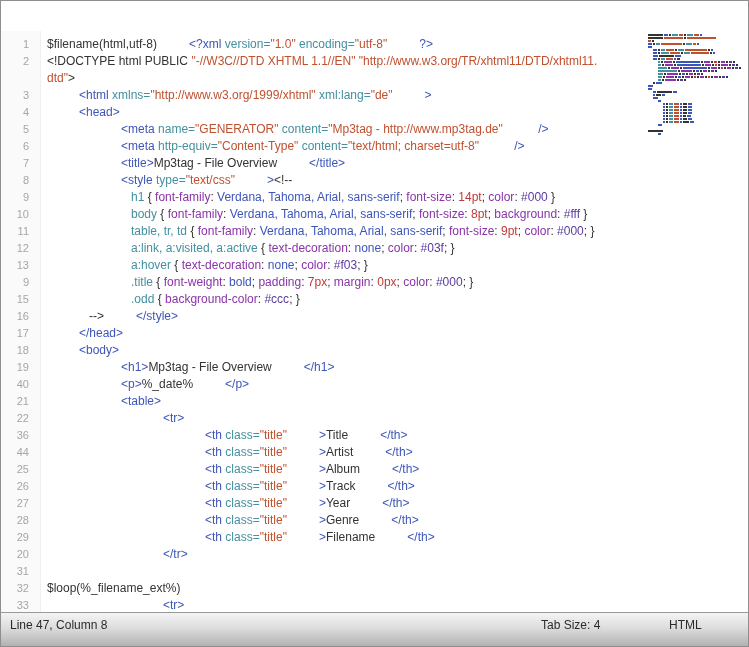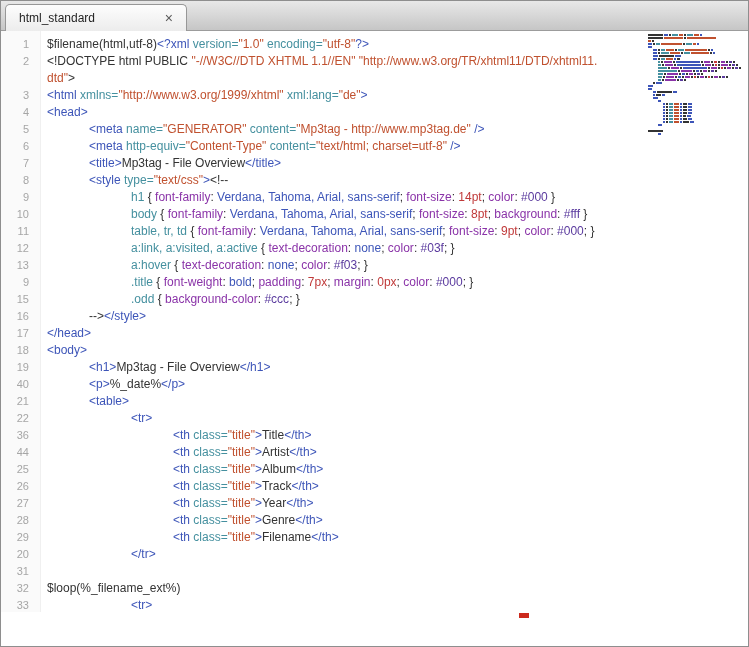--- a/index.html
+++ b/index.html
@@ -56,21 +56,21 @@
     flex: 1;
     padding-top: 5px;
     font-size: 12px; line-height: 17px;
     white-space: pre;
     overflow: hidden;
     cursor: text;
   }
   .row { height: 17px; }
 
   .tk-pln { color: var(--pln); }
-  .tk-tag { color: var(--tag); }
+  .tk-tag { color: var(--tag); padding-left: 32px; }
   .tk-att { color: var(--att); }
   .tk-str { color: var(--str); }
   .tk-prp { color: var(--prp); }
   .tk-val { color: var(--val); }
   .tk-num { color: var(--num); }
   .tk-hex { color: var(--hex); }
 
   
   .minimap {
     position: absolute; top: 3px; right: 6px; width: 94px;
@@ -102,26 +102,20 @@
     position: absolute; left: 518px; bottom: 28px;
     width: 10px; height: 5px;
     background: var(--marker, #cc2a1d);
   }
 </style>
 </head>
 <body>
 
 <div class="window">
 
-  <div class="tabbar">
-    <div class="tab">
-      <span>html_standard</span>
-      <span class="tab-close">×</span>
-    </div>
-  </div>
 
   <div class="editor">
     <div class="gutter">
         <div class="ln">1</div>
         <div class="ln">2</div>
         <div class="ln"></div>
         <div class="ln">3</div>
         <div class="ln">4</div>
         <div class="ln">5</div>
         <div class="ln">6</div>
@@ -187,14 +181,19 @@
         <div class="mrow" style="padding-left: 15px;"><span class="mseg bg-tag" style="width: 2px;"></span><span class="mseg bg-pln" style="width: 2px;"></span><span class="mseg bg-att" style="width: 4px;"></span><span class="mseg bg-str" style="width: 5px;"></span><span class="mseg bg-tag" style="width: 2px;"></span><span class="mseg bg-pln" style="width: 6px;"></span><span class="mseg bg-tag" style="width: 4px;"></span></div>
         <div class="mrow" style="padding-left: 10px;"><span class="mseg bg-tag" style="width: 4px;"></span></div>
         <div class="mrow" style="padding-left: 0px;"></div>
         <div class="mrow" style="padding-left: 0px;"><span class="mseg bg-pln" style="width: 15px;"></span></div>
         <div class="mrow" style="padding-left: 10px;"><span class="mseg bg-tag" style="width: 3px;"></span></div>
       </div>
   </div>
 
   <div class="scroll-marker"></div>
 
+  <div class="statusbar">
+    <span class="sb-pos">Line 47, Column 8</span>
+    <span class="sb-tab">Tab Size: 4</span>
+    <span class="sb-mode">HTML</span>
+  </div>
 
 </div>
 
 </body></html>

